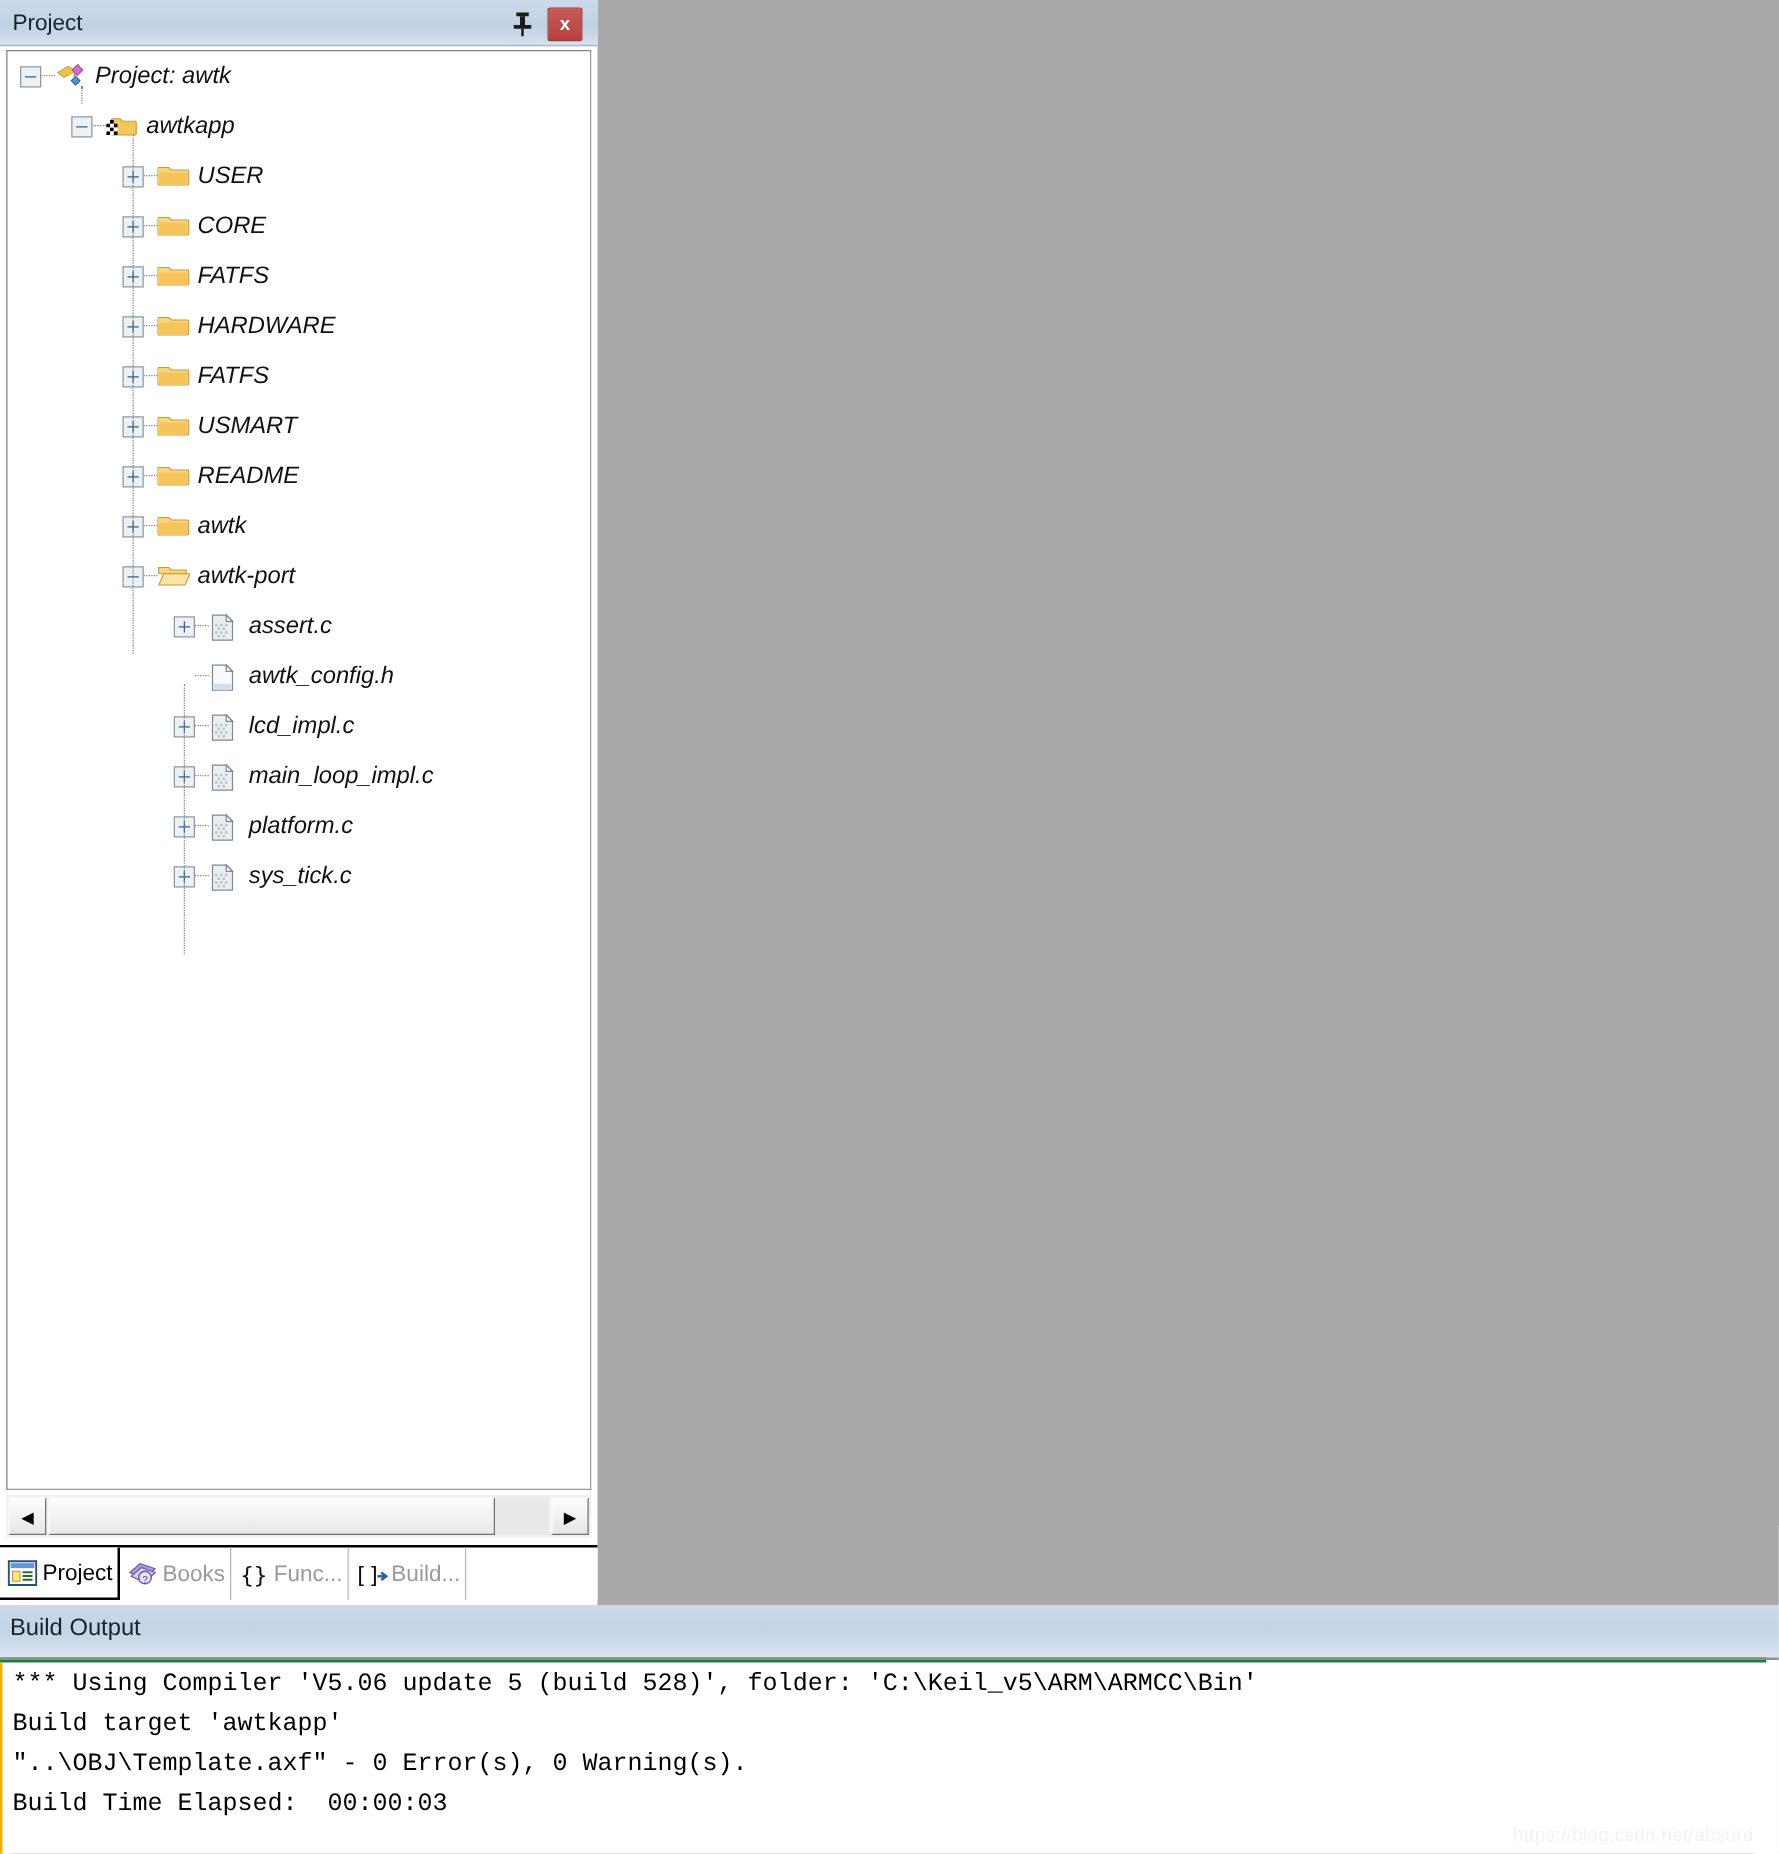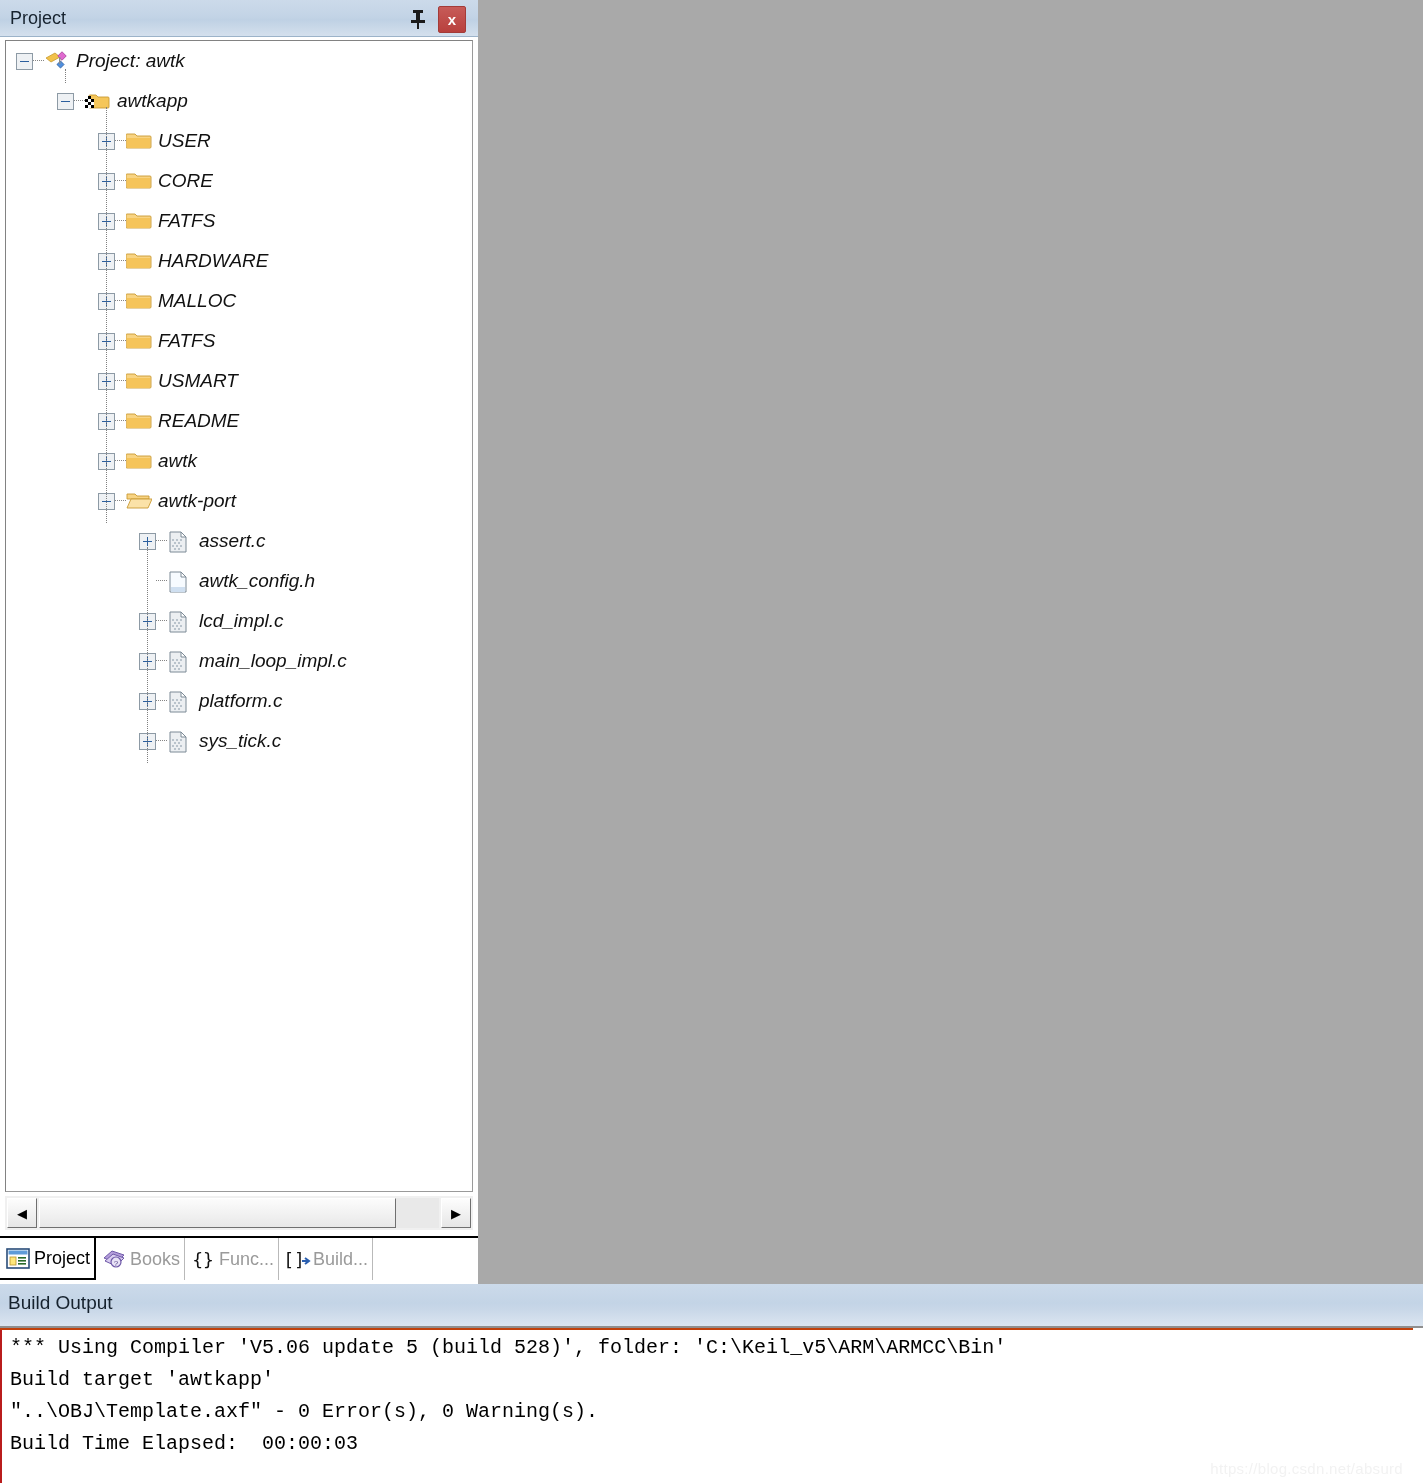--- a/index.html
+++ b/index.html
@@ -256,21 +256,21 @@
     position: relative;
   }
   .tab-label { line-height: 20px; font-family: "Liberation Sans", sans-serif; }
 
   
   #build-pane {
     position: absolute;
     left: 0; top: 1284px;
     width: 1413px;
     height: 199px;
-    background: #c2410c;
+    background: #15803d;
     border-radius: 11px;
   }
   #build-titlebar {
     position: absolute;
     left: 0; top: 0;
     width: 1423px; height: 44px;
     background: linear-gradient(to bottom, #ccdaea 0%, #c3d4e6 45%, #c8d7e8 60%, #dbe5f0 100%);
     border-bottom: 2px solid #8f8f8f;
     box-sizing: border-box;
   }
@@ -280,21 +280,21 @@
     font-size: 19px;
     color: #16222e;
     font-family: "Liberation Sans", sans-serif;
   }
   #build-console {
     position: absolute;
     left: 0; top: 46px;
     width: 1423px;
     height: 153px;
     background: #ffffff;
-    border-left: 2px solid #b91c1c;
+    border-left: 2px solid #eab308;
     box-sizing: border-box;
     padding: 2px 0 0 8px;
     overflow: hidden;
   }
   .console-line {
     font-family: "Liberation Mono", monospace;
     font-size: 20px;
     line-height: 32px;
     color: #000000;
     white-space: pre;
@@ -401,30 +401,20 @@
         </div>
         <div class="tree-row">
           <span class="indent" style="width: 92px;"></span>
           <span class="expander plus"></span>
           <span class="leader"></span>
           <span class="icon"><svg width="26" height="21" viewBox="0 0 26 21">
               <path d="M1 4 h8 l2 2 h13 a1 1 0 0 1 1 1 v10 a1 1 0 0 1 -1 1 h-23 a1 1 0 0 1 -1 -1 v-12 a1 1 0 0 1 1 -1 z" fill="#f8d483" stroke="#c99a33" stroke-width="0.9"></path>
               <path d="M1 8 h23 v9 a1 1 0 0 1 -1 1 h-21 a1 1 0 0 1 -1 -1 z" fill="#f5c45a" stroke="none"></path>
             </svg></span>
           <span class="label">HARDWARE</span>
-        </div>
-        <div class="tree-row">
-          <span class="indent" style="width: 92px;"></span>
-          <span class="expander plus"></span>
-          <span class="leader"></span>
-          <span class="icon"><svg width="26" height="21" viewBox="0 0 26 21">
-              <path d="M1 4 h8 l2 2 h13 a1 1 0 0 1 1 1 v10 a1 1 0 0 1 -1 1 h-23 a1 1 0 0 1 -1 -1 v-12 a1 1 0 0 1 1 -1 z" fill="#f8d483" stroke="#c99a33" stroke-width="0.9"></path>
-              <path d="M1 8 h23 v9 a1 1 0 0 1 -1 1 h-21 a1 1 0 0 1 -1 -1 z" fill="#f5c45a" stroke="none"></path>
-            </svg></span>
-          <span class="label">MALLOC</span>
         </div>
         <div class="tree-row">
           <span class="indent" style="width: 92px;"></span>
           <span class="expander plus"></span>
           <span class="leader"></span>
           <span class="icon"><svg width="26" height="21" viewBox="0 0 26 21">
               <path d="M1 4 h8 l2 2 h13 a1 1 0 0 1 1 1 v10 a1 1 0 0 1 -1 1 h-23 a1 1 0 0 1 -1 -1 v-12 a1 1 0 0 1 1 -1 z" fill="#f8d483" stroke="#c99a33" stroke-width="0.9"></path>
               <path d="M1 8 h23 v9 a1 1 0 0 1 -1 1 h-21 a1 1 0 0 1 -1 -1 z" fill="#f5c45a" stroke="none"></path>
             </svg></span>
           <span class="label">FATFS</span>

